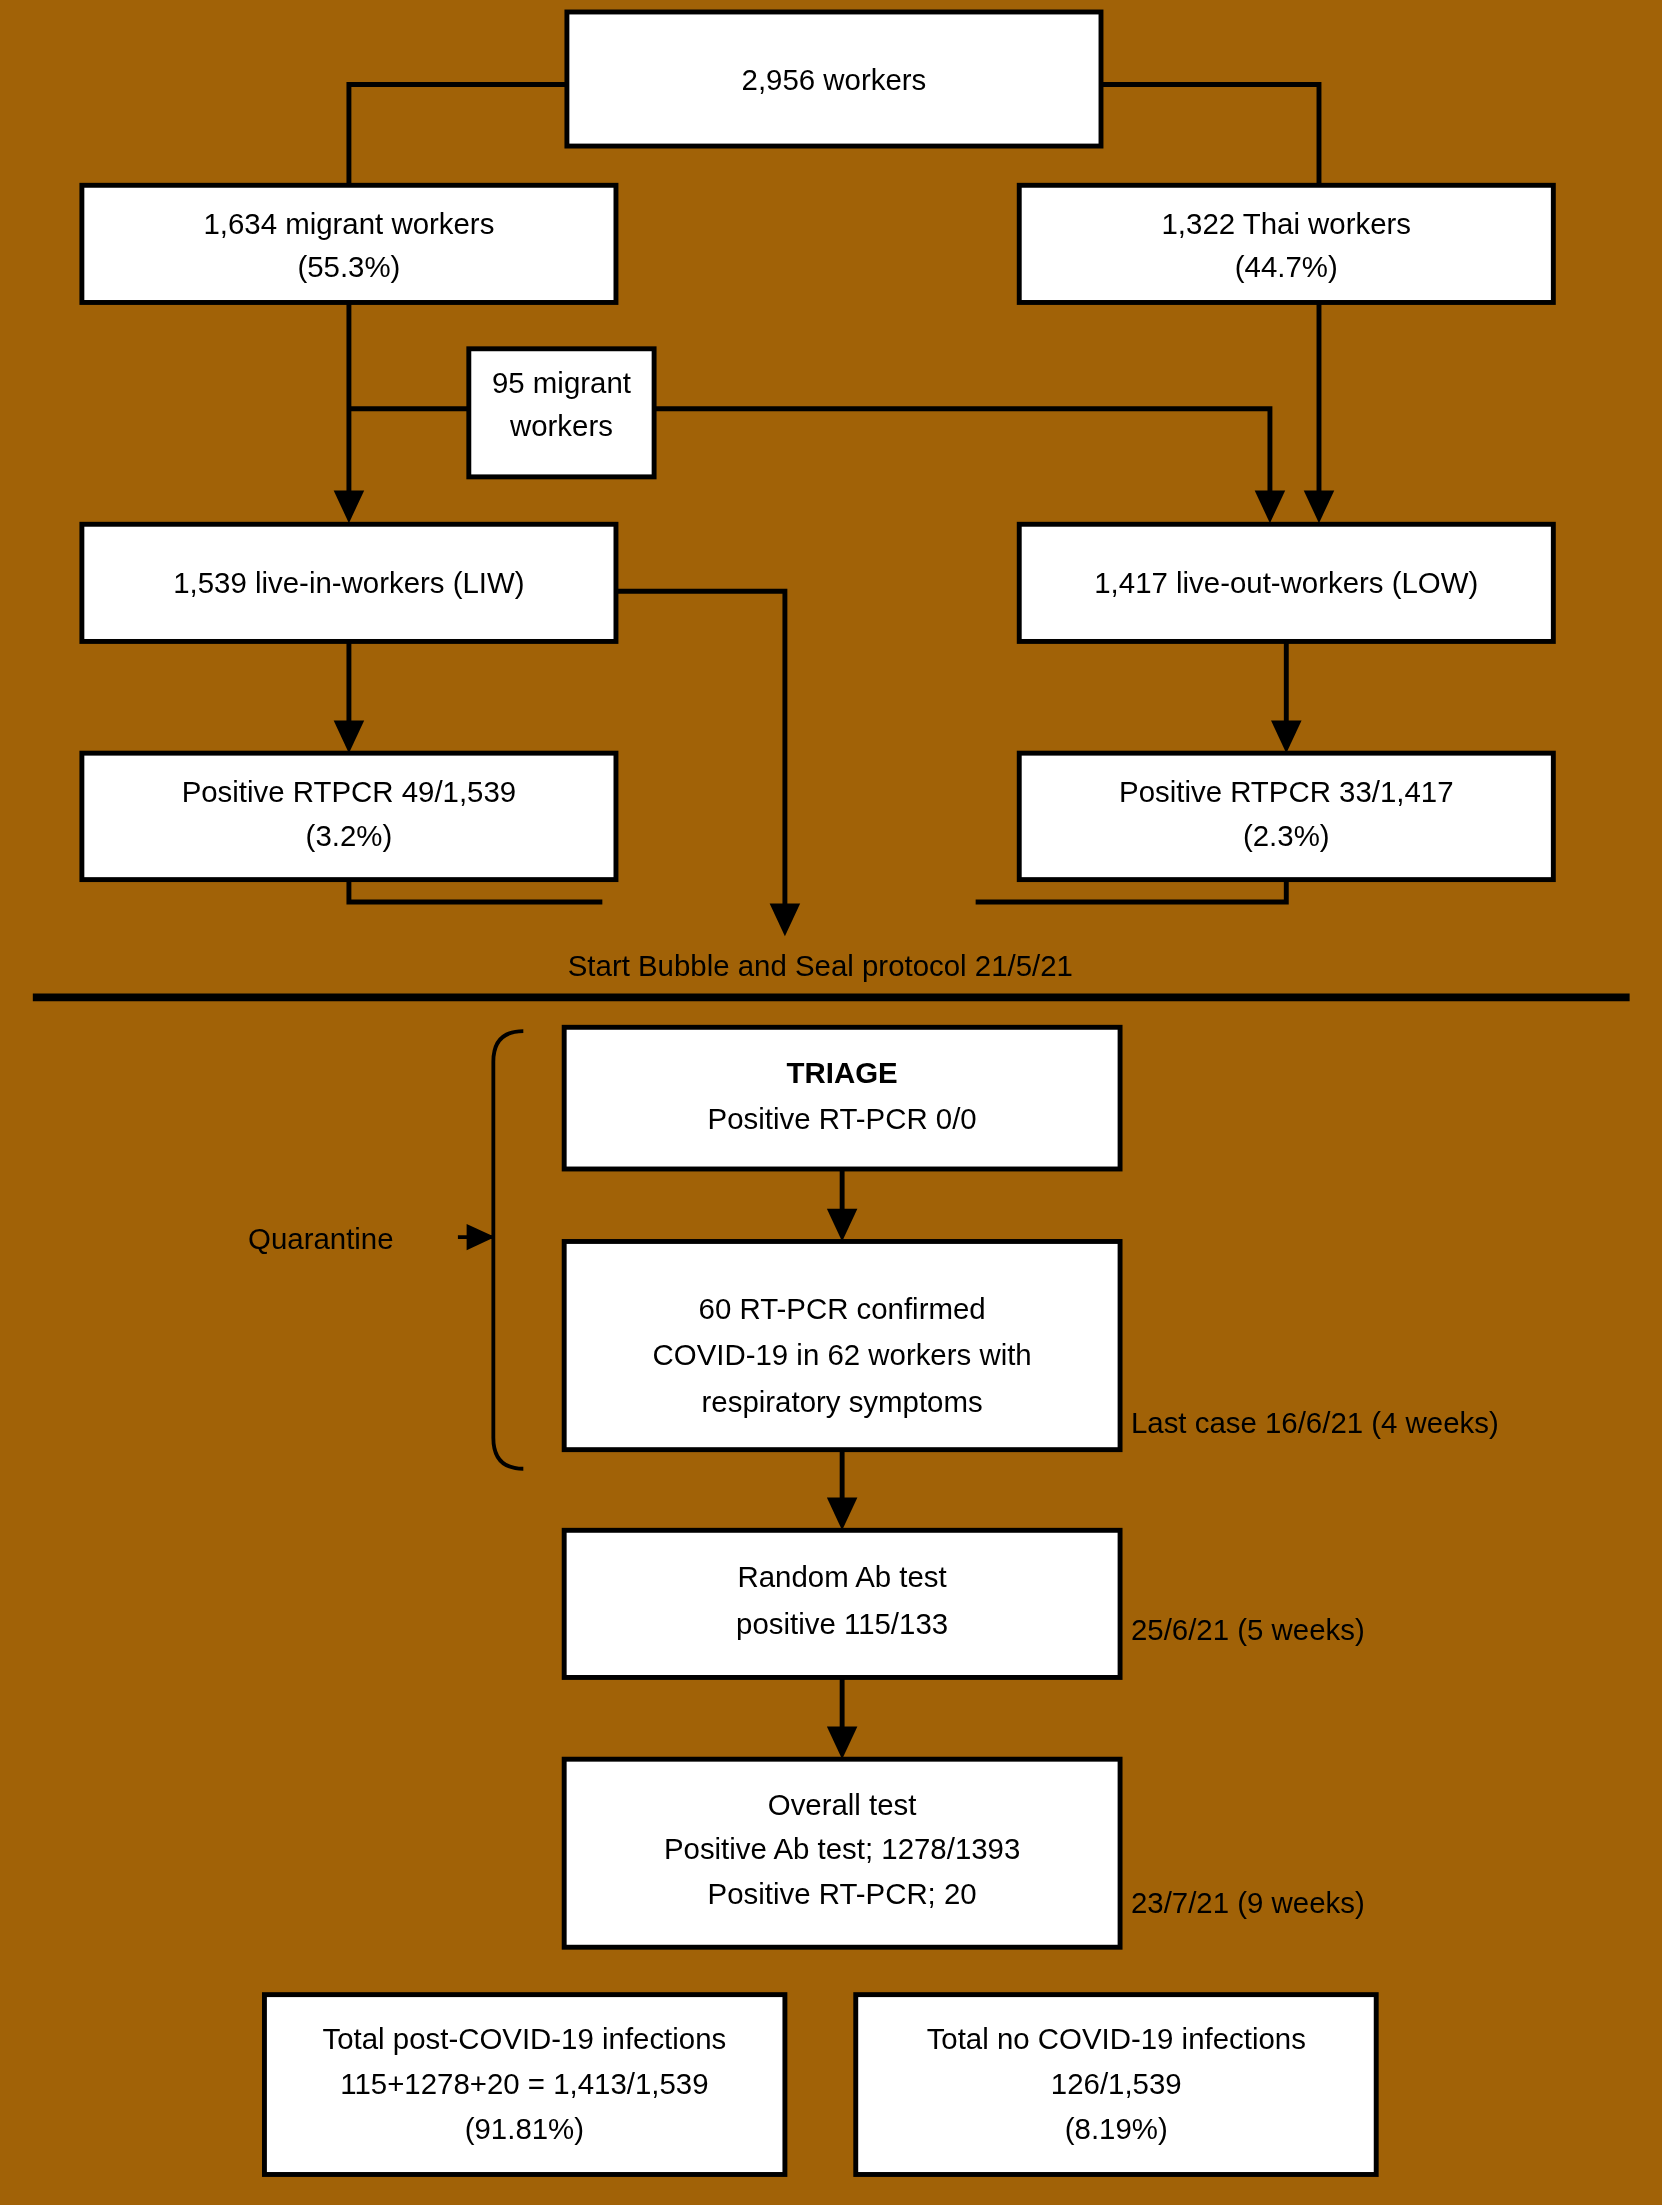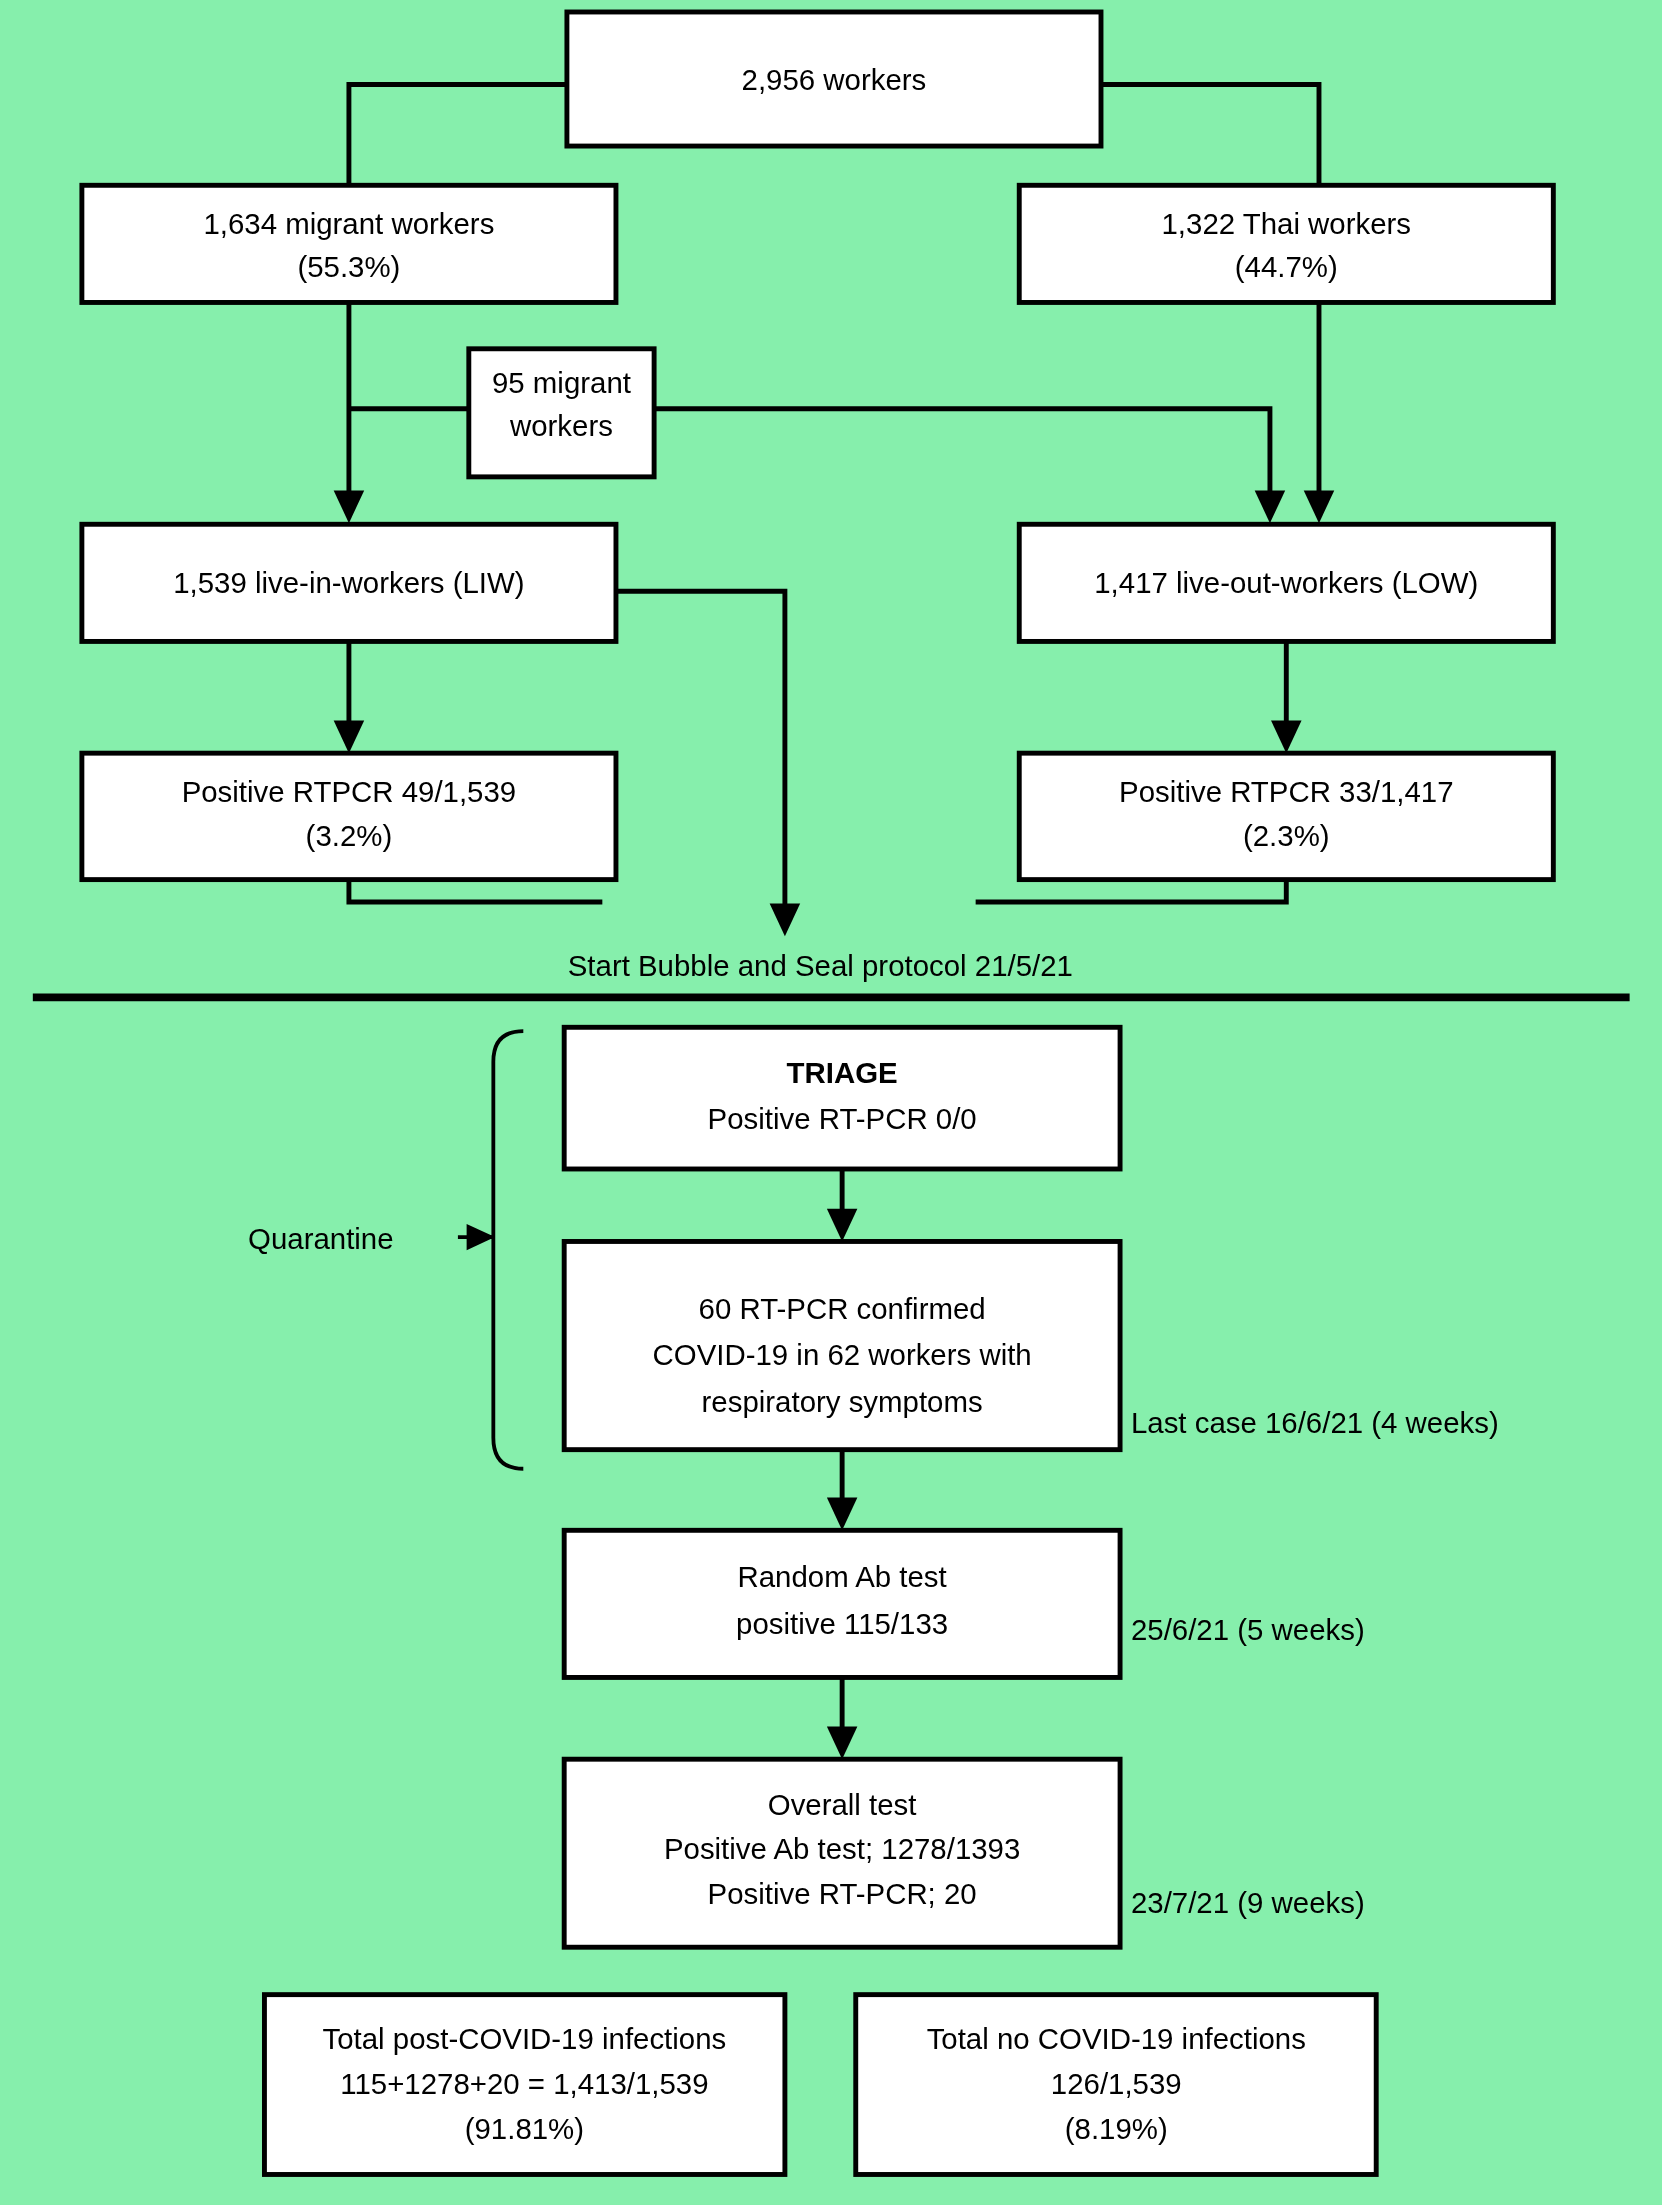--- a/index.html
+++ b/index.html
@@ -1,17 +1,17 @@
 <!DOCTYPE html>
 <html style="font-size:8.7px"><head>
 <meta charset="utf-8">
 <style>
   html,body{margin:0;padding:0;background:#ffffff;}
   body{font-family:"Liberation Sans","DejaVu Sans",sans-serif;}
-  #page{position:relative;width:1663px;height:2205px;background:#86efac;overflow:hidden;}
+  #page{position:relative;width:1663px;height:2205px;background:#a16207;overflow:hidden;}
   #flow{position:absolute;left:0;top:0;width:1663px;height:2205px;}
   .bx{fill:#ffffff;stroke:#000000;stroke-width:9;}
   .ln{stroke:#000000;stroke-width:9;fill:none;stroke-linecap:butt;}
   .lnthin{stroke:#000000;stroke-width:7;fill:none;}
   .divider{stroke:#000000;stroke-width:14;}
   .ar{fill:#000000;}
   .t{font-family:"Liberation Sans","DejaVu Sans",sans-serif;font-size:54px;fill:#000000;}
   .tb{font-family:"Liberation Sans","DejaVu Sans",sans-serif;font-size:54px;fill:#000000;font-weight:bold;}
   .mid{text-anchor:middle;}
   .st{text-anchor:start;}

